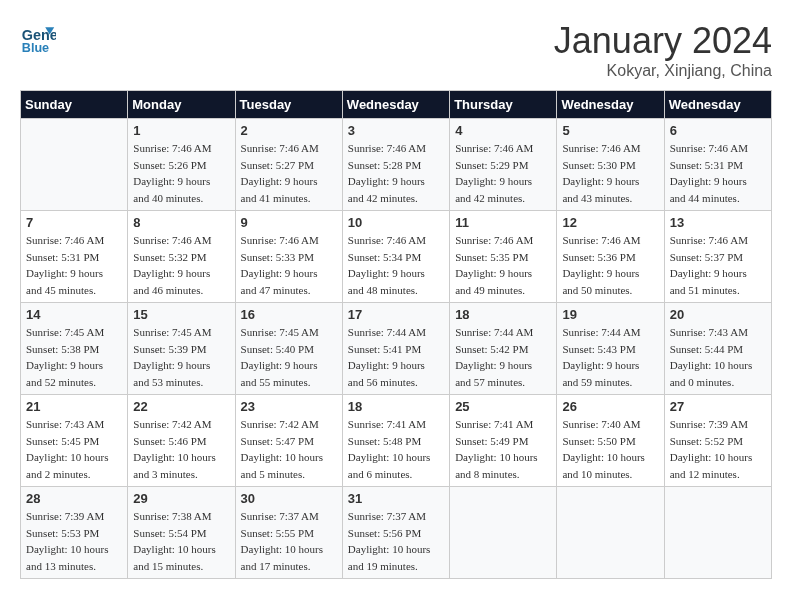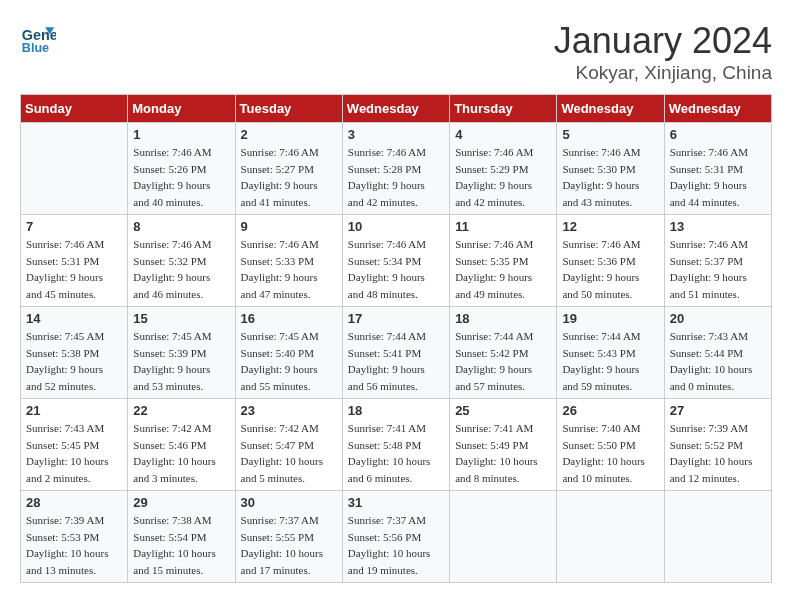--- a/index.html
+++ b/index.html
@@ -28,30 +28,30 @@
     .title-section {
       text-align: right;
     }
     .month-title {
       font-size: 36px;
       color: #333;
       font-weight: normal;
       margin-left: 12px;
     }
     .subtitle {
-      font-size: 19px;
+      font-size: 16px;
       color: #555;
     }
     .calendar-table {
       width: 100%;
       border-collapse: collapse;
       font-size: 11px;
     }
     .calendar-table thead tr th {
-      background-color: #b91c1c;
+      background-color: #0f172a;
       color: #fff;
       padding: 6px 4px;
       text-align: left;
       font-size: 13px;
       font-weight: bold;
       border: 1px solid #ccc;
     }
     .calendar-table tbody tr td {
       border: 1px solid #ccc;
       vertical-align: top;

